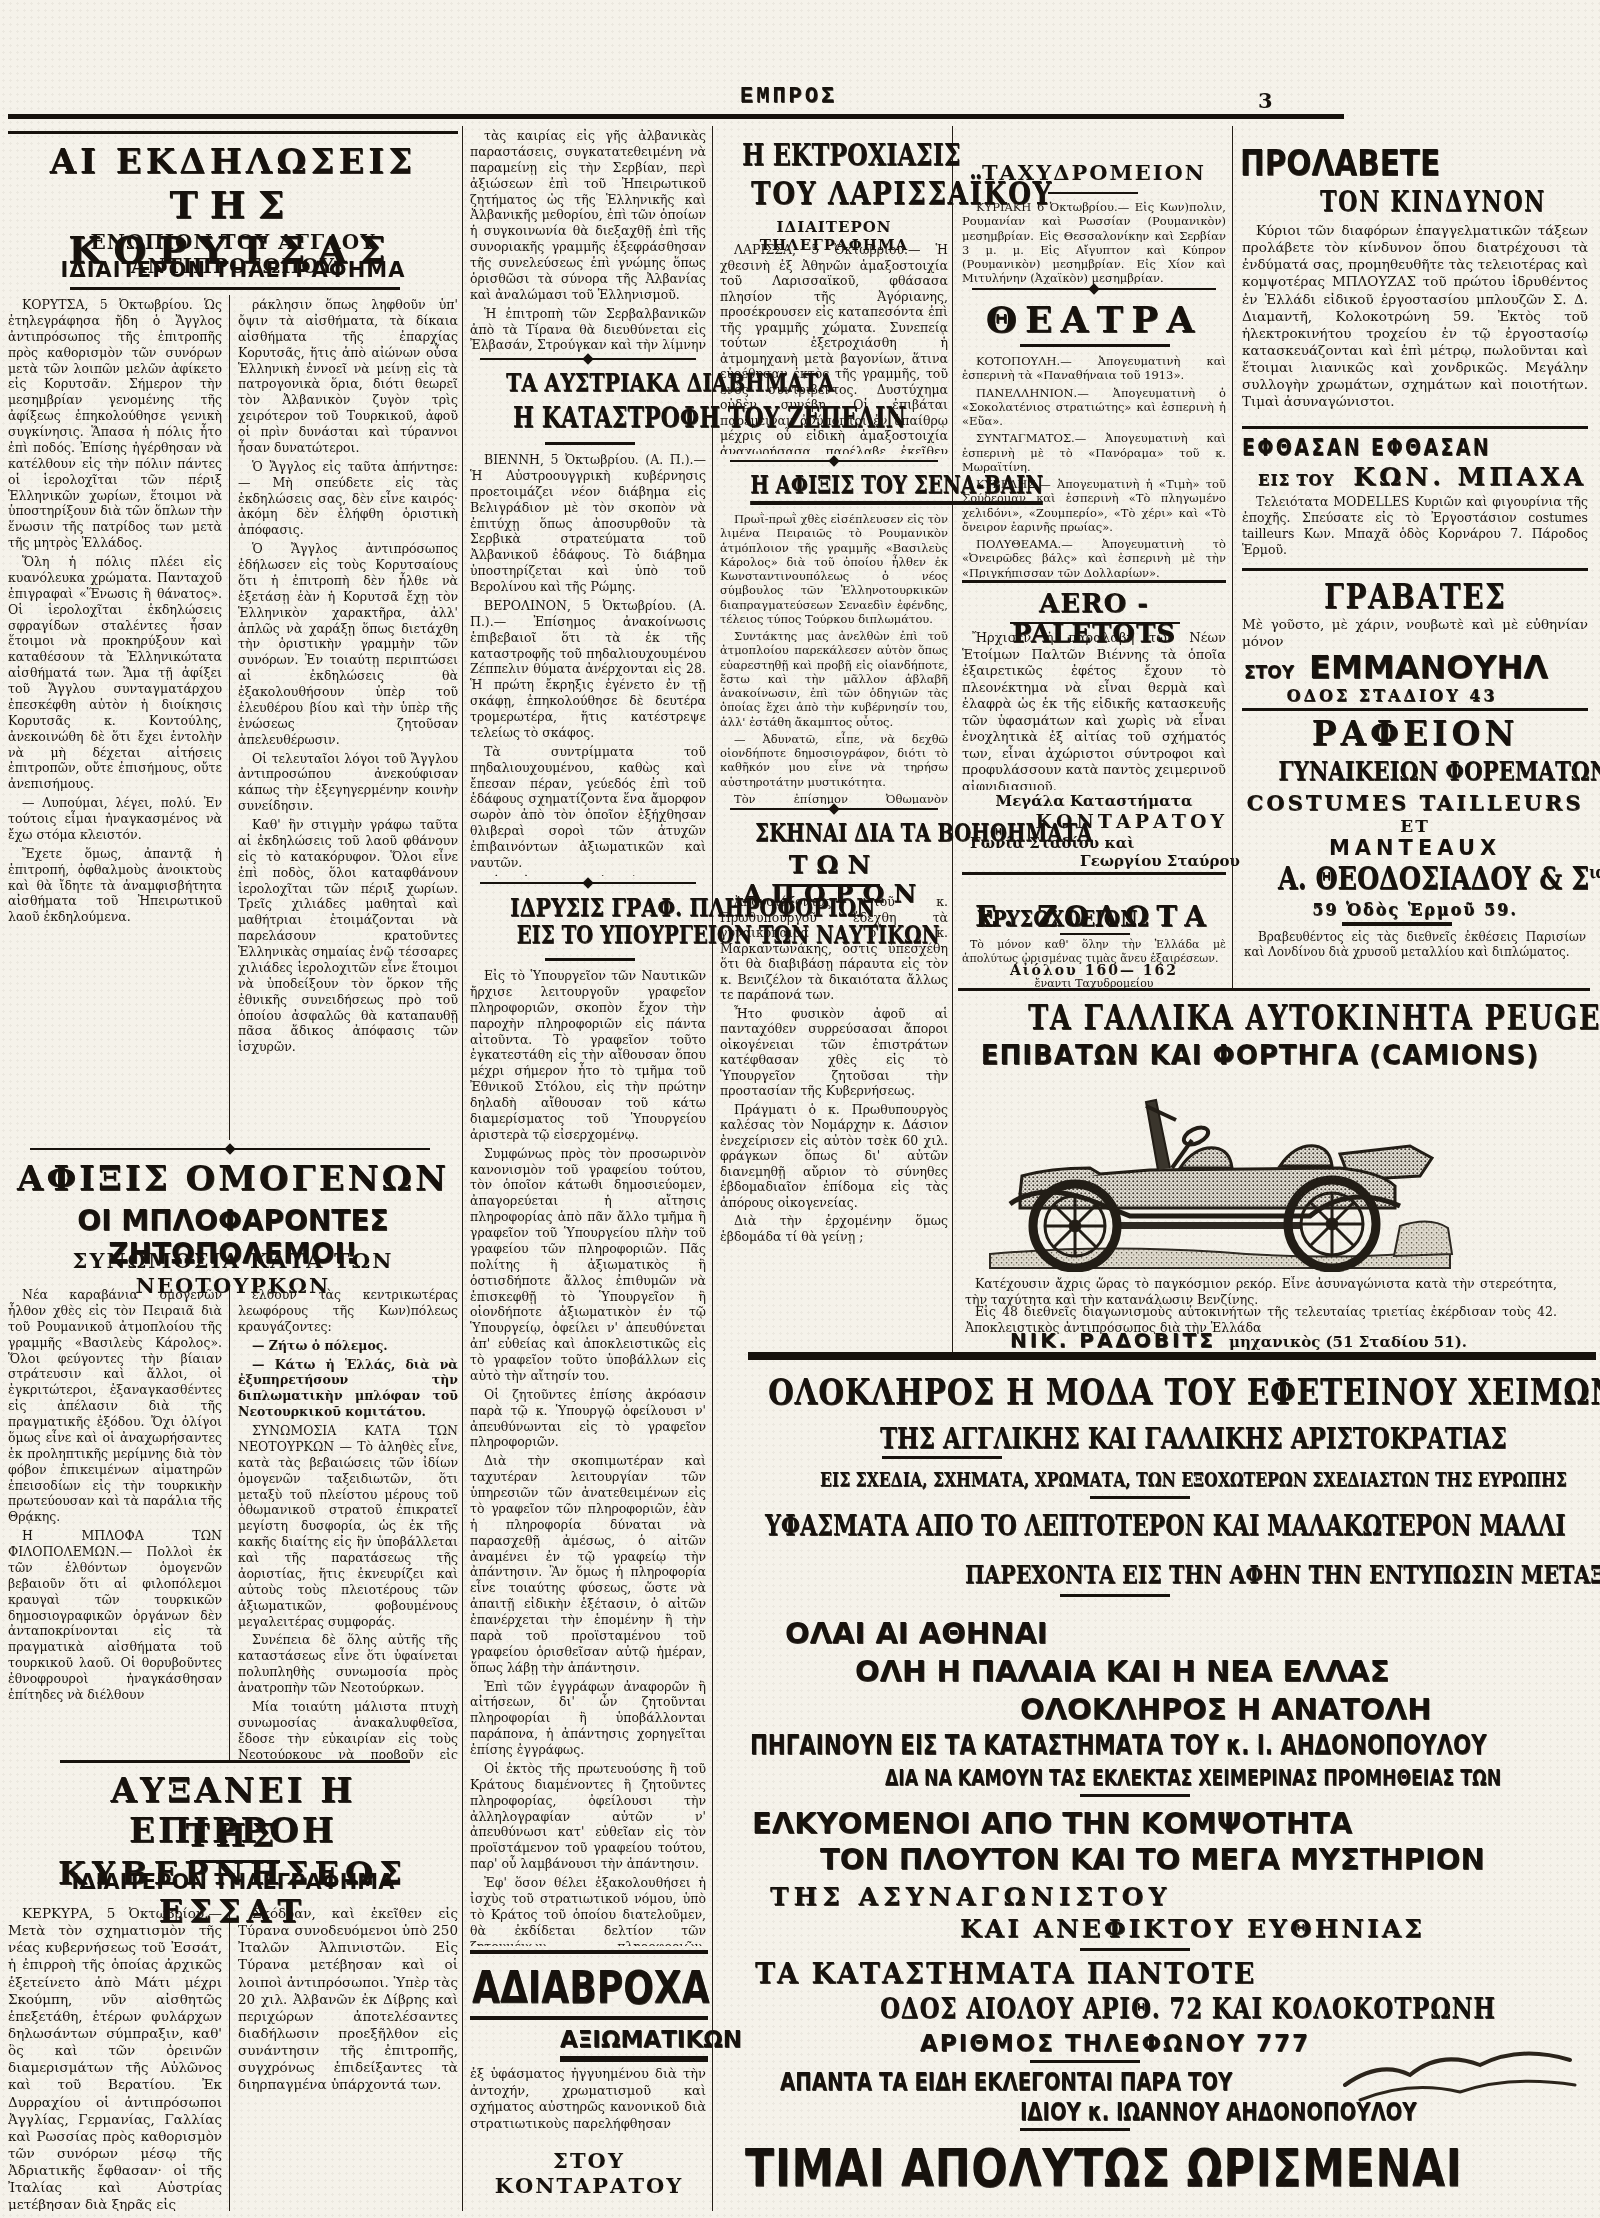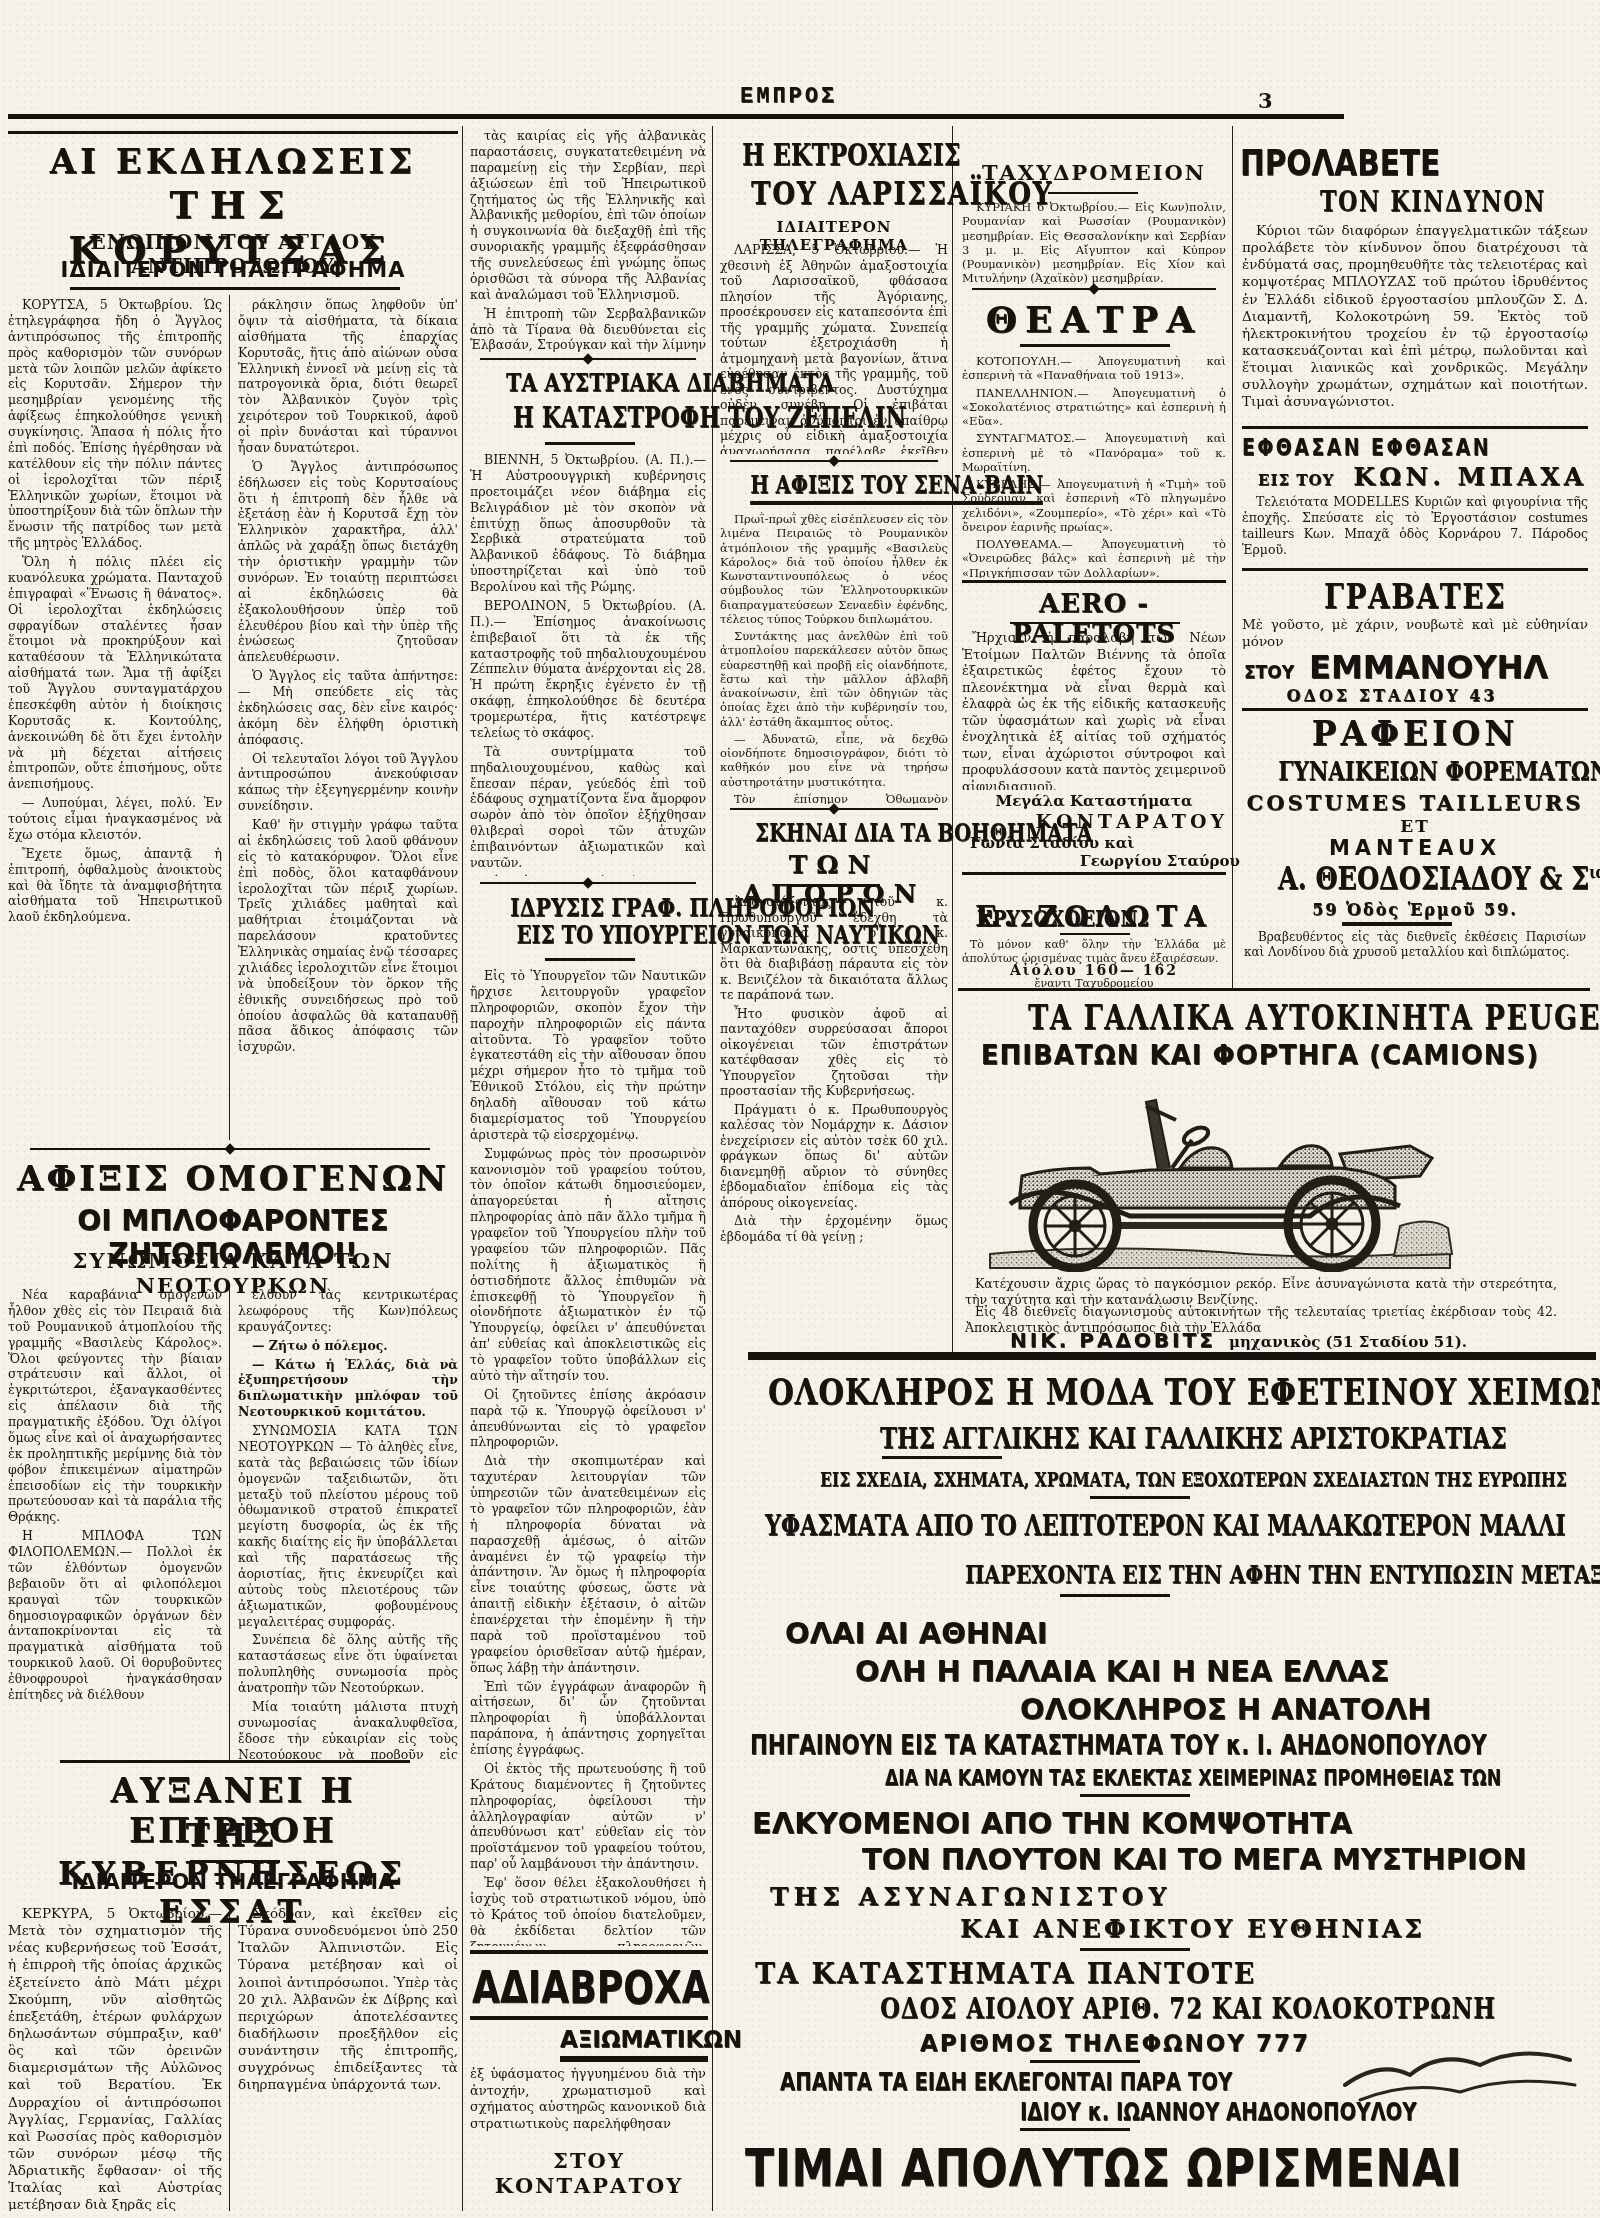--- a/index.html
+++ b/index.html
@@ -52,22 +52,22 @@
 <div class="rule" style="left:70px;top:287px;width:330px;height:3px;"></div>
 
 <div class="abs bt" style="left:8px;top:297px;width:214px;height:843px;">
   <p>ΚΟΡΥΤΣΑ, 5 Ὀκτωβρίου. Ὡς ἐτηλεγράφησα ἤδη ὁ Ἄγγλος ἀντιπρόσωπος τῆς ἐπιτροπῆς πρὸς καθορισμὸν τῶν συνόρων μετὰ τῶν λοιπῶν μελῶν ἀφίκετο εἰς Κορυτσᾶν. Σήμερον τὴν μεσημβρίαν γενομένης τῆς ἀφίξεως ἐπηκολούθησε γενικὴ συγκίνησις. Ἅπασα ἡ πόλις ἦτο ἐπὶ ποδός. Ἐπίσης ἠγέρθησαν νὰ κατέλθουν εἰς τὴν πόλιν πάντες οἱ ἱερολοχῖται τῶν πέριξ Ἑλληνικῶν χωρίων, ἕτοιμοι νὰ ὑποστηρίξουν διὰ τῶν ὅπλων τὴν ἕνωσιν τῆς πατρίδος των μετὰ τῆς μητρὸς Ἑλλάδος.</p>
   <p>Ὅλη ἡ πόλις πλέει εἰς κυανόλευκα χρώματα. Πανταχοῦ ἐπιγραφαὶ «Ἕνωσις ἢ θάνατος». Οἱ ἱερολοχῖται ἐκδηλώσεις σφραγίδων σταλέντες ἦσαν ἕτοιμοι νὰ προκηρύξουν καὶ καταθέσουν τὰ Ἑλληνικώτατα αἰσθήματά των. Ἅμα τῇ ἀφίξει τοῦ Ἄγγλου συνταγματάρχου ἐπεσκέφθη αὐτὸν ἡ διοίκησις Κορυτσᾶς κ. Κοντούλης, ἀνεκοινώθη δὲ ὅτι ἔχει ἐντολὴν νὰ μὴ δέχεται αἰτήσεις ἐπιτροπῶν, οὔτε ἐπισήμους, οὔτε ἀνεπισήμους.</p>
   <p>— Λυπούμαι, λέγει, πολύ. Ἐν τούτοις εἶμαι ἠναγκασμένος νὰ ἔχω στόμα κλειστόν.</p>
   <p>Ἔχετε ὅμως, ἀπαντᾷ ἡ ἐπιτροπή, ὀφθαλμοὺς ἀνοικτοὺς καὶ θὰ ἴδητε τὰ ἀναμφισβήτητα αἰσθήματα τοῦ Ἠπειρωτικοῦ λαοῦ ἐκδηλούμενα.</p>
 </div>
 <div class="abs bt" style="left:238px;top:297px;width:220px;height:843px;">
   <p>ράκλησιν ὅπως ληφθοῦν ὑπ' ὄψιν τὰ αἰσθήματα, τὰ δίκαια αἰσθήματα τῆς ἐπαρχίας Κορυτσᾶς, ἥτις ἀπὸ αἰώνων οὖσα Ἑλληνικὴ ἐννοεῖ νὰ μείνῃ εἰς τὰ πατρογονικὰ ὅρια, διότι θεωρεῖ τὸν Ἀλβανικὸν ζυγὸν τρὶς χειρότερον τοῦ Τουρκικοῦ, ἀφοῦ οἱ πρὶν δυνάσται καὶ τύραννοι ἦσαν δυνατώτεροι.</p>
+  <p>Ὁ Ἄγγλος εἰς ταῦτα ἀπήντησε: — Μὴ σπεύδετε εἰς τὰς ἐκδηλώσεις σας, δὲν εἶνε καιρός· ἀκόμη δὲν ἐλήφθη ὁριστικὴ ἀπόφασις.</p>
   <p>Ὁ Ἄγγλος ἀντιπρόσωπος ἐδήλωσεν εἰς τοὺς Κορυτσαίους ὅτι ἡ ἐπιτροπὴ δὲν ἦλθε νὰ ἐξετάσῃ ἐὰν ἡ Κορυτσᾶ ἔχῃ τὸν Ἑλληνικὸν χαρακτῆρα, ἀλλ' ἁπλῶς νὰ χαράξῃ ὅπως διετάχθη τὴν ὁριστικὴν γραμμὴν τῶν συνόρων. Ἐν τοιαύτῃ περιπτώσει αἱ ἐκδηλώσεις θὰ ἐξακολουθήσουν ὑπὲρ τοῦ ἐλευθέρου βίου καὶ τὴν ὑπὲρ τῆς ἑνώσεως ζητοῦσαν ἀπελευθέρωσιν.</p>
-  <p>Ὁ Ἄγγλος εἰς ταῦτα ἀπήντησε: — Μὴ σπεύδετε εἰς τὰς ἐκδηλώσεις σας, δὲν εἶνε καιρός· ἀκόμη δὲν ἐλήφθη ὁριστικὴ ἀπόφασις.</p>
   <p>Οἱ τελευταῖοι λόγοι τοῦ Ἄγγλου ἀντιπροσώπου ἀνεκούφισαν κάπως τὴν ἐξεγηγερμένην κοινὴν συνείδησιν.</p>
   <p>Καθ' ἣν στιγμὴν γράφω ταῦτα αἱ ἐκδηλώσεις τοῦ λαοῦ φθάνουν εἰς τὸ κατακόρυφον. Ὅλοι εἶνε ἐπὶ ποδὸς, ὅλοι καταφθάνουν ἱερολοχῖται τῶν πέριξ χωρίων. Τρεῖς χιλιάδες μαθηταὶ καὶ μαθήτριαι ἑτοιμάζονται νὰ παρελάσουν κρατοῦντες Ἑλληνικὰς σημαίας ἐνῷ τέσσαρες χιλιάδες ἱερολοχιτῶν εἶνε ἕτοιμοι νὰ ὑποδείξουν τὸν ὅρκον τῆς ἐθνικῆς συνειδήσεως πρὸ τοῦ ὁποίου ἀσφαλῶς θὰ καταπαυθῇ πᾶσα ἄδικος ἀπόφασις τῶν ἰσχυρῶν.</p>
 </div>
 
 <div class="orn" style="left:30px;top:1148px;width:400px;">
     <i></i>
   </div>
 <div class="abs serif b ink ctr" style="left:8px;top:1158px;width:450px;font-size:34px;letter-spacing:3px;">ΑΦΙΞΙΣ ΟΜΟΓΕΝΩΝ</div>
 <div class="abs sans b ink ctr" style="left:8px;top:1204px;width:450px;font-size:28px;">ΟΙ ΜΠΛΟΦΑΡΟΝΤΕΣ ΖΗΤΩΠΟΛΕΜΟΙ!</div>
 <div class="abs serif b ctr" style="left:8px;top:1248px;width:450px;font-size:21px;letter-spacing:2px;">ΣΥΝΩΜΟΣΙΑ ΚΑΤΑ ΤΩΝ ΝΕΟΤΟΥΡΚΩΝ</div>
@@ -352,21 +352,21 @@
 <div class="abs serif b ink condL nowrap" style="left:765px;top:1510px;font-size:27px;">ΥΦΑΣΜΑΤΑ ΑΠΟ ΤΟ ΛΕΠΤΟΤΕΡΟΝ ΚΑΙ ΜΑΛΑΚΩΤΕΡΟΝ ΜΑΛΛΙ</div>
 <div class="abs serif b ink condL nowrap" style="left:965px;top:1560px;font-size:25px;">ΠΑΡΕΧΟΝΤΑ ΕΙΣ ΤΗΝ ΑΦΗΝ ΤΗΝ ΕΝΤΥΠΩΣΙΝ ΜΕΤΑΞΗΣ</div>
 <div class="rule" style="left:1060px;top:1594px;width:110px;height:3px;"></div>
 <div class="abs sans b ink nowrap" style="left:785px;top:1616px;font-size:29px;">ΟΛΑΙ ΑΙ ΑΘΗΝΑΙ</div>
 <div class="abs sans b ink nowrap" style="left:855px;top:1654px;font-size:29px;">ΟΛΗ Η ΠΑΛΑΙΑ ΚΑΙ Η ΝΕΑ ΕΛΛΑΣ</div>
 <div class="abs sans b ink nowrap" style="left:1020px;top:1692px;font-size:29px;">ΟΛΟΚΛΗΡΟΣ Η ΑΝΑΤΟΛΗ</div>
 <div class="abs sans b ink condL nowrap" style="left:750px;top:1730px;font-size:26px;">ΠΗΓΑΙΝΟΥΝ ΕΙΣ ΤΑ ΚΑΤΑΣΤΗΜΑΤΑ ΤΟΥ κ. Ι. ΑΗΔΟΝΟΠΟΥΛΟΥ</div>
 <div class="abs sans b ink condL nowrap" style="left:885px;top:1766px;font-size:21px;">ΔΙΑ ΝΑ ΚΑΜΟΥΝ ΤΑΣ ΕΚΛΕΚΤΑΣ ΧΕΙΜΕΡΙΝΑΣ ΠΡΟΜΗΘΕΙΑΣ ΤΩΝ</div>
 <div class="rule" style="left:1080px;top:1794px;width:110px;height:3px;"></div>
 <div class="abs sans b ink nowrap" style="left:752px;top:1806px;font-size:29px;">ΕΛΚΥΟΜΕΝΟΙ ΑΠΟ ΤΗΝ ΚΟΜΨΟΤΗΤΑ</div>
-<div class="abs sans b ink nowrap" style="left:820px;top:1842px;font-size:29px;margin-left:42px;">ΤΟΝ ΠΛΟΥΤΟΝ ΚΑΙ ΤΟ ΜΕΓΑ ΜΥΣΤΗΡΙΟΝ</div>
+<div class="abs sans b ink nowrap" style="left:820px;top:1842px;font-size:29px;">ΤΟΝ ΠΛΟΥΤΟΝ ΚΑΙ ΤΟ ΜΕΓΑ ΜΥΣΤΗΡΙΟΝ</div>
 <div class="abs serif b ink nowrap" style="left:770px;top:1882px;font-size:25px;letter-spacing:5px;">ΤΗΣ ΑΣΥΝΑΓΩΝΙΣΤΟΥ</div>
 <div class="abs serif b ink nowrap" style="left:960px;top:1914px;font-size:25px;letter-spacing:3px;">ΚΑΙ ΑΝΕΦΙΚΤΟΥ ΕΥΘΗΝΙΑΣ</div>
 <div class="rule" style="left:1080px;top:1948px;width:110px;height:3px;"></div>
 <div class="abs serif b ink nowrap" style="left:755px;top:1958px;font-size:27px;letter-spacing:2px;">ΤΑ ΚΑΤΑΣΤΗΜΑΤΑ ΠΑΝΤΟΤΕ</div>
 <div class="abs serif b ink condL nowrap" style="left:880px;top:1992px;font-size:28px;letter-spacing:1px;">ΟΔΟΣ ΑΙΟΛΟΥ ΑΡΙΘ. 72 ΚΑΙ ΚΟΛΟΚΟΤΡΩΝΗ</div>
 <div class="abs sans b ink nowrap" style="left:920px;top:2030px;font-size:23px;letter-spacing:2px;">ΑΡΙΘΜΟΣ ΤΗΛΕΦΩΝΟΥ 777</div>
 <div class="rule" style="left:1030px;top:2060px;width:110px;height:3px;"></div>
 <div class="abs sans b ink condL nowrap" style="left:780px;top:2068px;font-size:24px;">ΑΠΑΝΤΑ ΤΑ ΕΙΔΗ ΕΚΛΕΓΟΝΤΑΙ ΠΑΡΑ ΤΟΥ</div>
 <div class="abs sans b ink condL nowrap" style="left:1020px;top:2098px;font-size:24px;">ΙΔΙΟΥ κ. ΙΩΑΝΝΟΥ ΑΗΔΟΝΟΠΟΥΛΟΥ</div>
 <div class="rule" style="left:1020px;top:2128px;width:110px;height:3px;"></div>

